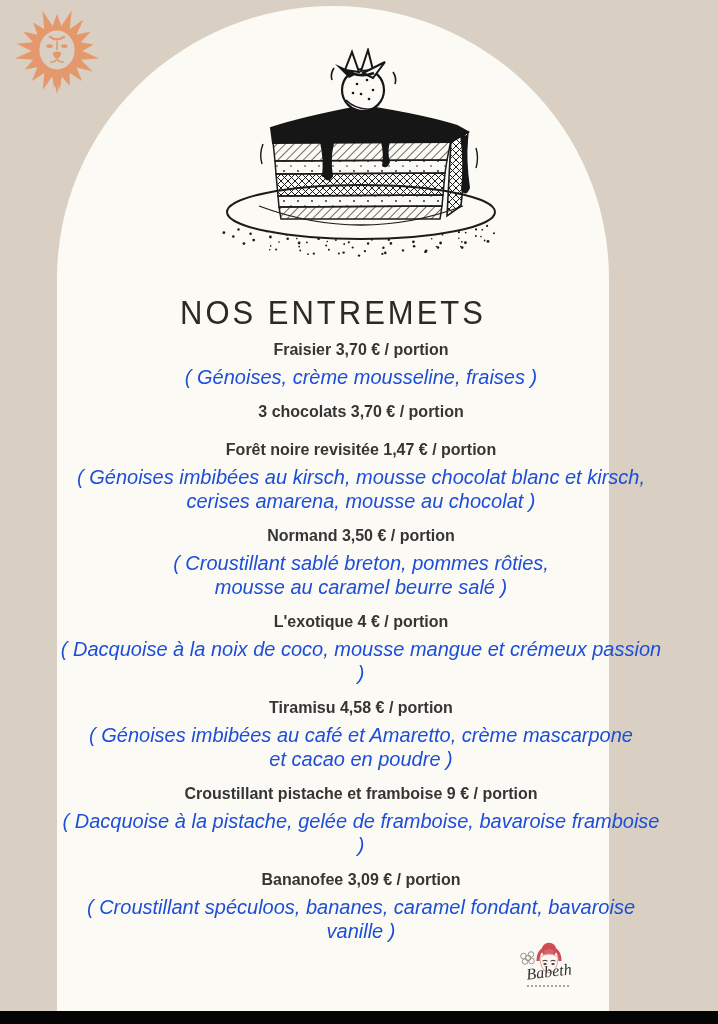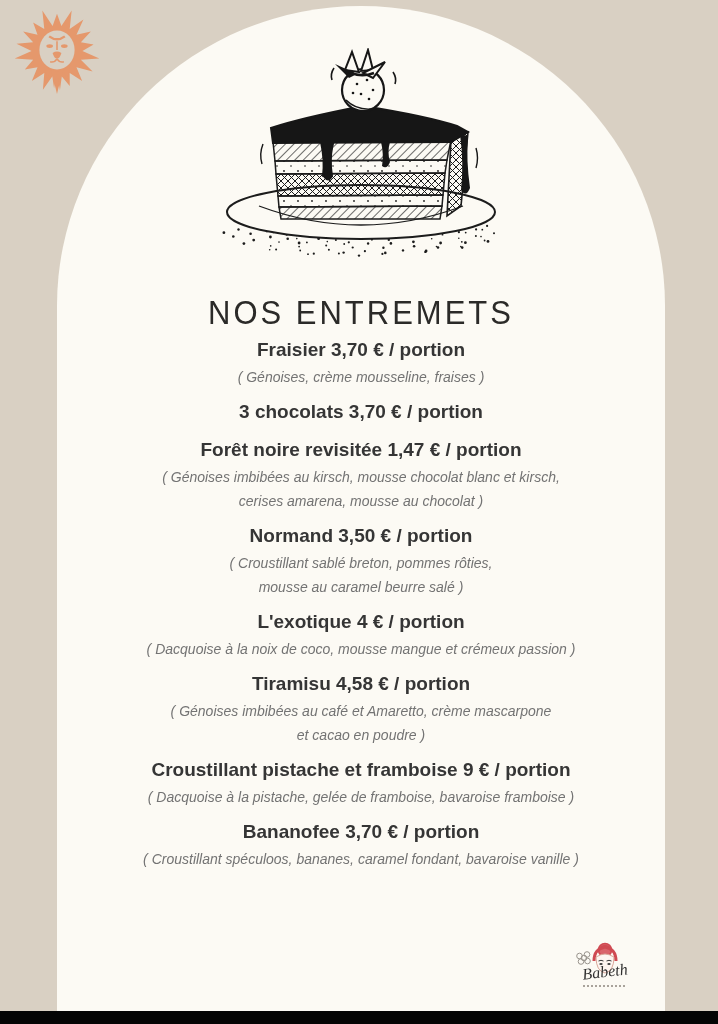--- a/index.html
+++ b/index.html
@@ -8,21 +8,21 @@
     font-family:"Liberation Sans", sans-serif;
     background:#d9d0c3;
   }
   .canvas{position:relative;width:718px;height:1024px;overflow:hidden;background:#d9d0c3;}
 
   
   .lion{position:absolute;left:8px;top:6px;width:98px;height:90px;}
 
   
   .card{
-    position:absolute;left:57px;top:6px;width:608px;height:1005px;
+    position:absolute;left:57px;top:6px;width:552px;height:1005px;
     background:#fcfaf4;
     border-radius:304px 304px 0 0 / 300px 300px 0 0;
   }
 
   
   .cake{position:absolute;left:154px;top:42px;width:300px;height:215px;}
 
   
   .title{
     position:absolute;top:268px;left:0;right:0;
@@ -30,24 +30,24 @@
     font-size:31px;font-weight:400;letter-spacing:3px;
     color:#2b2a28;
     transform:scaleY(1.08);
     font-family:"Liberation Sans", sans-serif;
   }
 
   
   .menu{position:absolute;top:328px;left:0;width:608px;text-align:center;}
   .item{padding-bottom:7px;}
   .item-name{
-    font-size:19px;line-height:31px;font-weight:600;color:#353535;
+    font-size:16px;line-height:31px;font-weight:600;color:#353535;
   }
   .item-desc{
-    font-size:14px;line-height:24px;font-style:italic;color:#737373;
+    font-size:20px;line-height:24px;font-style:italic;color:#1d4ed8;
     white-space:pre-line;font-weight:400;
   }
 
   
   .babeth{position:absolute;right:16px;bottom:8px;width:92px;height:62px;}
   .babeth svg{position:absolute;left:10px;top:0;width:72px;height:40px;}
   .babeth-script{
     position:absolute;left:6px;top:22px;width:84px;text-align:center;
     font-family:"Liberation Serif", serif;font-style:italic;
     font-size:16px;color:#2f2f2f;transform:rotate(-7deg);
@@ -290,21 +290,21 @@
       <div class="item">
         <div class="item-name">Tiramisu 4,58 € / portion</div>
         <div class="item-desc">( Génoises imbibées au café et Amaretto, crème mascarpone
 et cacao en poudre )</div>
       </div>
       <div class="item">
         <div class="item-name">Croustillant pistache et framboise 9 € / portion</div>
         <div class="item-desc">( Dacquoise à la pistache, gelée de framboise, bavaroise framboise )</div>
       </div>
       <div class="item">
-        <div class="item-name">Bananofee 3,70 € / portion</div>
+        <div class="item-name">Bananofee 3,09 € / portion</div>
         <div class="item-desc">( Croustillant spéculoos, bananes, caramel fondant, bavaroise vanille )</div>
       </div>
     </div>
 
     <div class="babeth">
       <svg viewBox="0 0 72 40" aria-hidden="true">
 
         <g stroke="#9a958e" stroke-width="1" fill="none">
           <circle cx="17" cy="17" r="2.8"></circle>
             <circle cx="12.5" cy="15" r="2.8"></circle>

